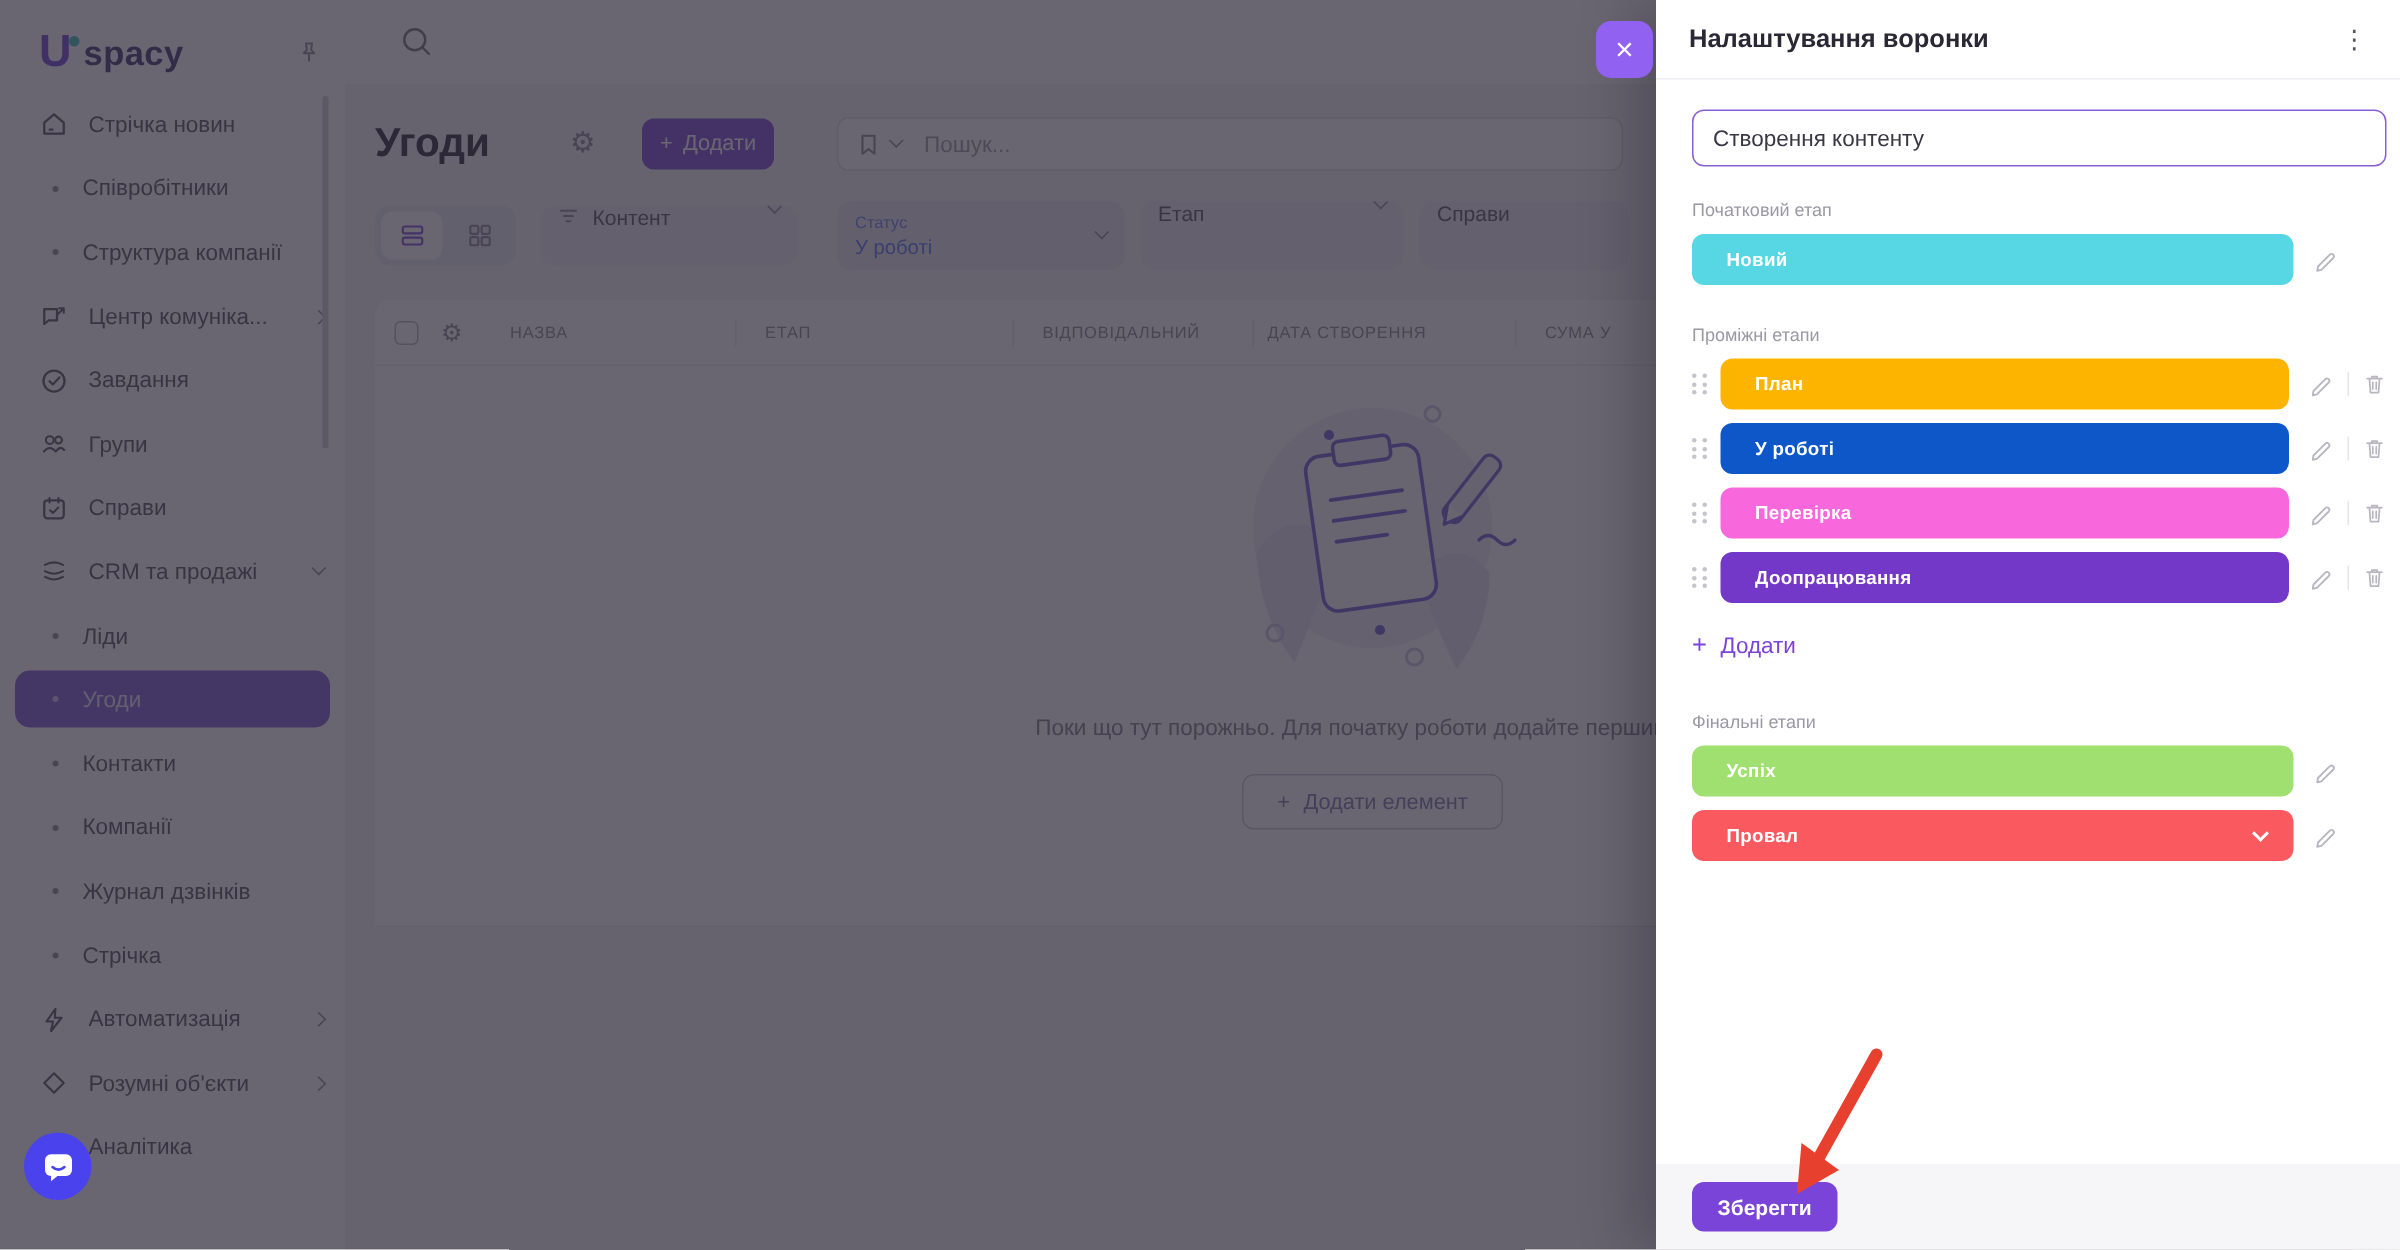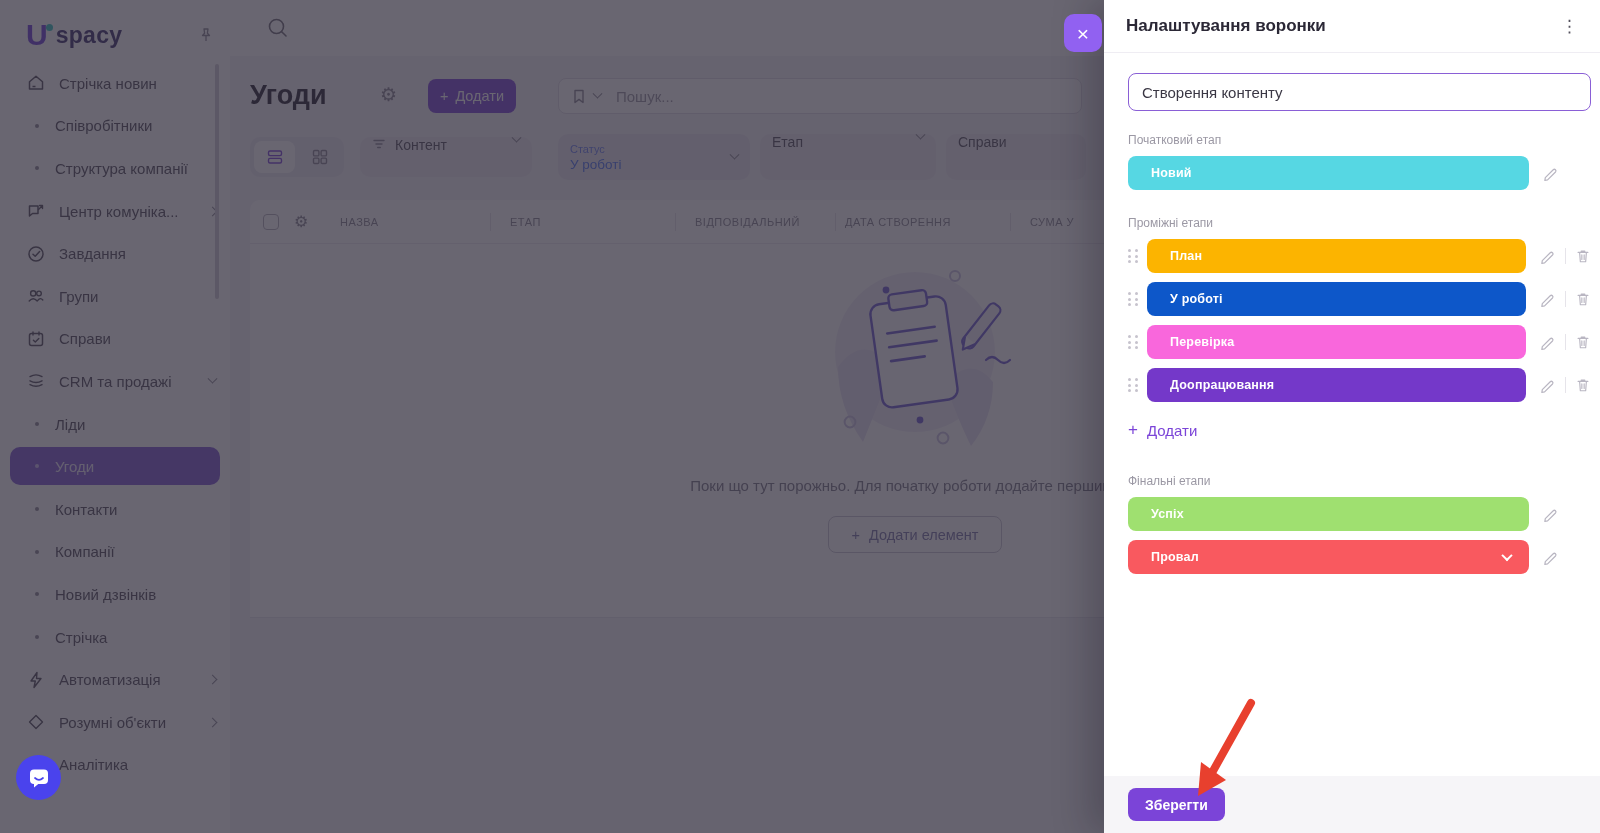--- a/index.html
+++ b/index.html
@@ -203,21 +203,21 @@
       <div class="nav-row sub">
         <span class="bullet"></span>
         <span>Контакти</span>
       </div>
       <div class="nav-row sub">
         <span class="bullet"></span>
         <span>Компанії</span>
       </div>
       <div class="nav-row sub">
         <span class="bullet"></span>
-        <span>Новий дзвінків</span>
+        <span>Журнал дзвінків</span>
       </div>
       <div class="nav-row sub">
         <span class="bullet"></span>
         <span>Стрічка</span>
       </div>
       <div class="nav-row">
         <span class="ico">
             <svg width="20" height="20" viewBox="0 0 20 20">
               <path d="M11 2.5 L5 11 H9.3 L8 17.5 L15 8.5 H10.5 Z" fill="none" stroke="#524e5c" stroke-width="1.4" stroke-linejoin="round"></path>
             </svg>

